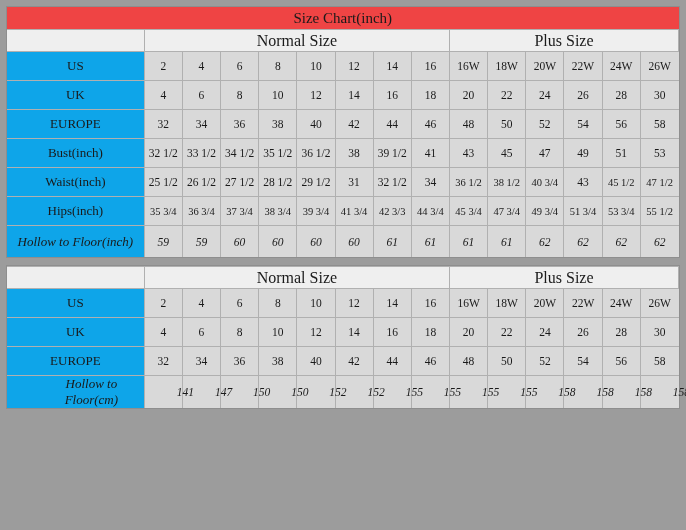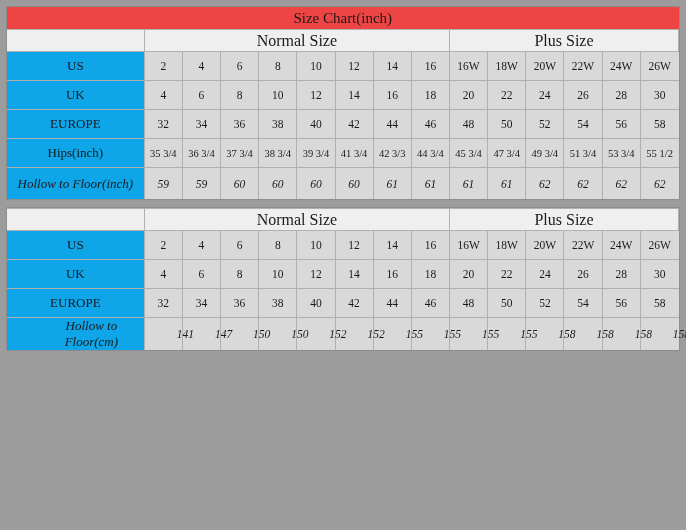--- a/index.html
+++ b/index.html
@@ -151,21 +151,55 @@
           <td class="cell">44</td>
           <td class="cell">46</td>
           <td class="cell">48</td>
           <td class="cell">50</td>
           <td class="cell">52</td>
           <td class="cell">54</td>
           <td class="cell">56</td>
           <td class="cell last-col">58</td>
         </tr>
 
-
+        <tr class="data-row">
+          <td class="rowlabel">Bust(inch)</td>
+          <td class="cell">32 1/2</td>
+          <td class="cell">33 1/2</td>
+          <td class="cell">34 1/2</td>
+          <td class="cell">35 1/2</td>
+          <td class="cell">36 1/2</td>
+          <td class="cell">38</td>
+          <td class="cell">39 1/2</td>
+          <td class="cell">41</td>
+          <td class="cell">43</td>
+          <td class="cell">45</td>
+          <td class="cell">47</td>
+          <td class="cell">49</td>
+          <td class="cell">51</td>
+          <td class="cell last-col">53</td>
+        </tr>
+
+        <tr class="data-row">
+          <td class="rowlabel">Waist(inch)</td>
+          <td class="cell">25 1/2</td>
+          <td class="cell">26 1/2</td>
+          <td class="cell">27 1/2</td>
+          <td class="cell">28 1/2</td>
+          <td class="cell">29 1/2</td>
+          <td class="cell">31</td>
+          <td class="cell">32 1/2</td>
+          <td class="cell">34</td>
+          <td class="cell small">36 1/2</td>
+          <td class="cell small">38 1/2</td>
+          <td class="cell small">40 3/4</td>
+          <td class="cell">43</td>
+          <td class="cell small">45 1/2</td>
+          <td class="cell small last-col">47 1/2</td>
+        </tr>
 
         <tr class="data-row">
           <td class="rowlabel">Hips(inch)</td>
           <td class="cell small">35 3/4</td>
           <td class="cell small">36 3/4</td>
           <td class="cell small">37 3/4</td>
           <td class="cell small">38 3/4</td>
           <td class="cell small">39 3/4</td>
           <td class="cell small">41 3/4</td>
           <td class="cell small">42 3/3</td>

